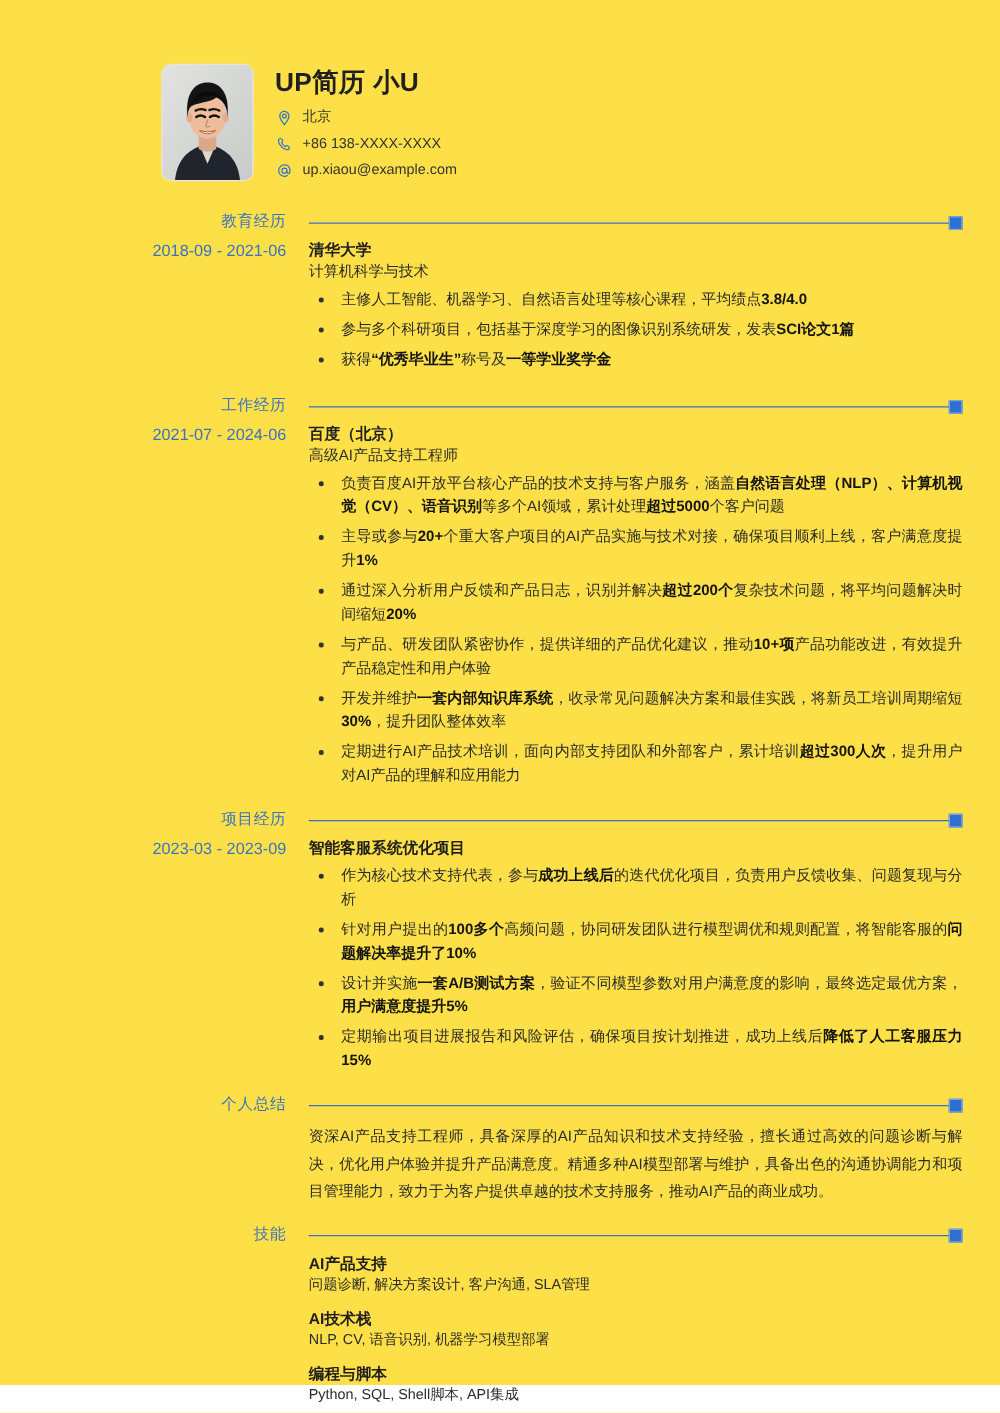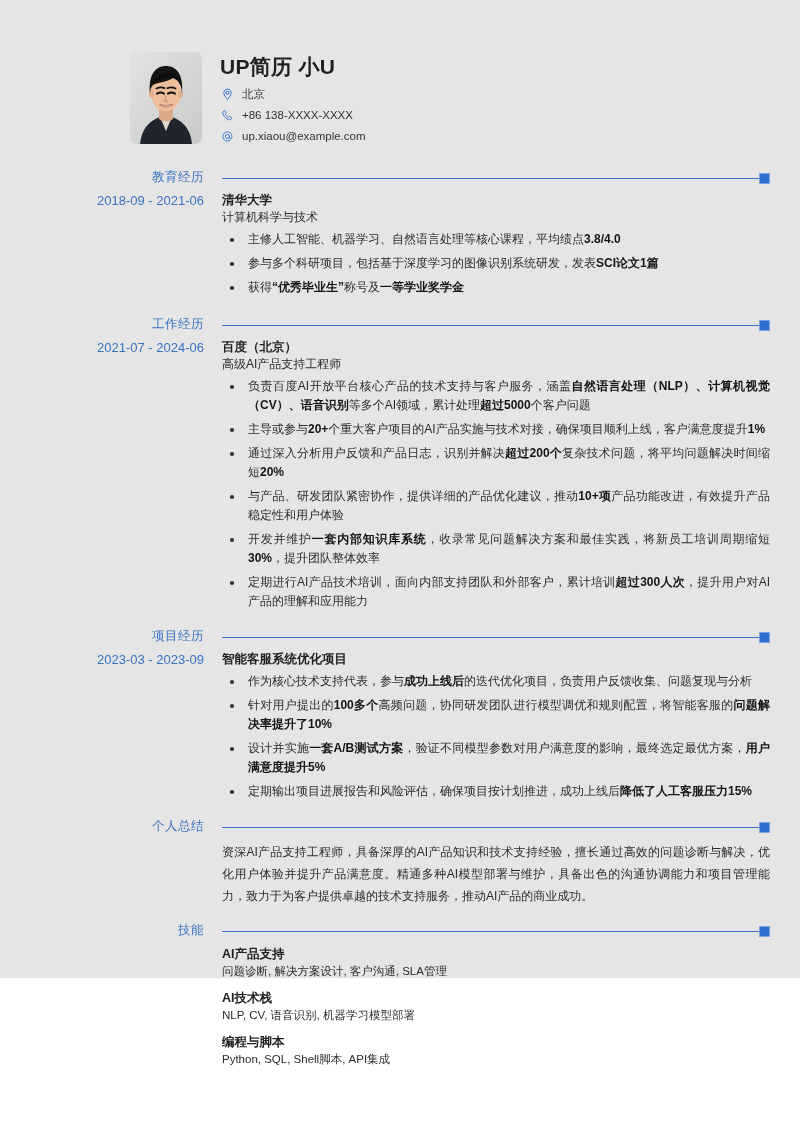--- a/index.html
+++ b/index.html
@@ -11,24 +11,24 @@
     width: 800px;
     height: 1130px;
     font-family: "Liberation Sans", "DejaVu Sans", sans-serif;
     color: #222222;
     position: relative;
     overflow: hidden;
   }
 
   .page {
     width: 800px;
-    height: 978px;
+    height: 1108px;
     box-sizing: border-box;
     padding: 0;
-    background: #e5e5e5;
+    background: #fde047;
   }
 
   
   .header {
     display: flex;
     align-items: flex-start;
     padding: 52px 0 0 130px;
   }
   .photo {
     width: 72px;
@@ -71,21 +71,22 @@
     align-items: center;
     justify-content: center;
     color: #2f6fd0;
   }
   .contact-icon svg { display:block; }
   .contact-text { white-space: nowrap; }
 
   
   .section {
     position: relative;
-    padding-left: 4px;
+    padding-left: 17px;
+    margin-left: 12px;
   }
   .section-head {
     position: relative;
     height: 22px;
     margin-bottom: 4px;
   }
   .section-label {
     position: absolute;
     left: 0;
     width: 200px;

